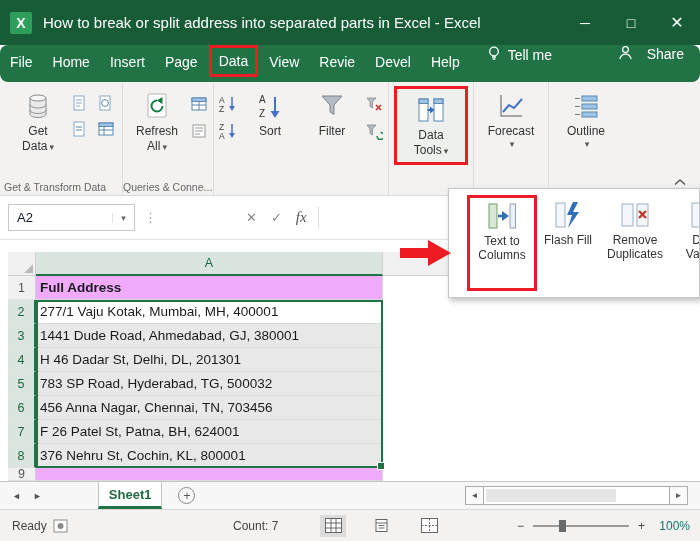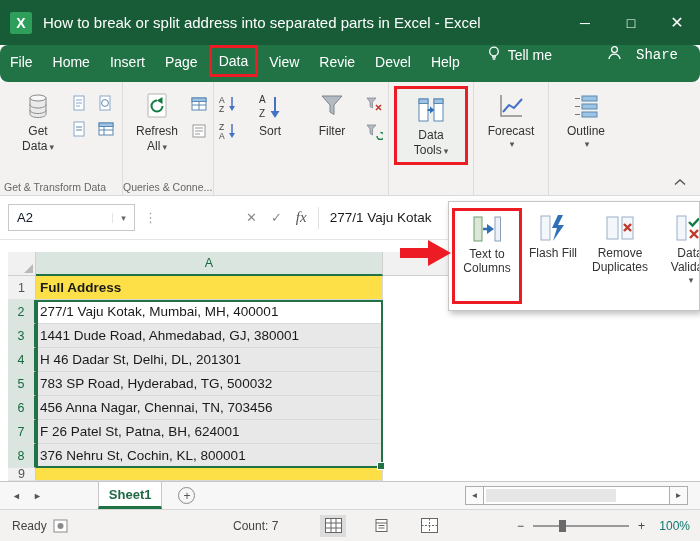--- a/index.html
+++ b/index.html
@@ -13,21 +13,21 @@
   .title-text { flex:1; font-size:15px; white-space:nowrap; overflow:hidden; }
   .win-controls { display:flex; height:45px; }
   .win-btn { width:46px; display:flex; align-items:center; justify-content:center; font-size:14px; cursor:default; }
   .win-btn.close { font-size:16px; }
 
   
   .menubar { height:37px; background:#217346; display:flex; align-items:flex-start; color:#fff; font-size:14px;border-radius:8px; }
   .mtab { padding:9px 10px; white-space:nowrap; }
   .mtab.annotated { border:3px solid #ed1c24; padding:5px 7px; margin:0 1px; }
   .tellme { display:flex; align-items:center; gap:6px; margin-left:16px; white-space:nowrap; }
-  .share { margin-left:auto; margin-right:22px; display:flex; align-items:center; gap:14px; white-space:nowrap;font-family:Liberation Mono, monospace; }
+  .share { margin-left:auto; margin-right:16px; display:flex; align-items:center; gap:14px; white-space:nowrap; }
 
   
   .ribbon { height:114px; background:#f3f2f1; border-bottom:1px solid #dadada; display:flex; position:relative; padding-left:4px; }
   .rib-group { position:relative; border-right:1px solid #dcdcdc; padding:4px 5px 16px; display:flex; align-items:flex-start; gap:4px; }
   .rib-group.tools { padding-bottom:4px; }
   .group-label { position:absolute; bottom:2px; left:0; right:0; text-align:left; font-size:10.5px; color:#666; white-space:nowrap; overflow:hidden; }
   .bigbtn { width:58px; display:flex; flex-direction:column; align-items:center; text-align:center; font-size:12px; color:#333; padding-top:4px; line-height:1.25; cursor:default; }
   .bigbtn .ricon { height:32px; display:flex; align-items:center; justify-content:center; margin-bottom:2px; }
   .caret { font-size:9px; color:#555; margin-left:2px; }
   .smallgrid { display:grid; grid-template-columns:20px 20px; grid-gap:8px 6px; padding-top:8px; }
@@ -55,30 +55,30 @@
   .corner { width:28px; background:#f1f1f1; border-right:1px solid #cfcfcf; border-bottom:1px solid #cfcfcf; position:relative; }
   .corner::after { content:""; position:absolute; right:2px; bottom:2px; border-left:9px solid transparent; border-bottom:9px solid #b9b9b9; }
   .colhead { height:24px; display:flex; align-items:center; justify-content:center; background:#f1f1f1; border-right:1px solid #cfcfcf; border-bottom:1px solid #cfcfcf; color:#555; font-size:12.5px; }
   .colA { width:347px; }
   .colA.selhead { background:#d9e5de; color:#17693f; border-bottom:2px solid #217346; }
   .colB { flex:1; }
   .grow { display:flex; height:24px; }
   .grow.partial { height:13px; overflow:hidden; }
   .rowhead { width:28px; background:#f1f1f1; border-right:1px solid #cfcfcf; border-bottom:1px solid #e2e2e2; display:flex; align-items:center; justify-content:center; color:#555; font-size:12.5px; }
   .grow.sel .rowhead { background:#d9e5de; color:#17693f; border-right:2px solid #217346; }
-  .cellA { width:347px; border-right:1px solid #d9d9d9; border-bottom:1px solid #d9d9d9; display:flex; align-items:center; padding-left:4px; font-size:13.5px; color:#1a1a1a; white-space:nowrap; overflow:hidden; background:#fde047; }
+  .cellA { width:347px; border-right:1px solid #d9d9d9; border-bottom:1px solid #d9d9d9; display:flex; align-items:center; padding-left:4px; font-size:13.5px; color:#1a1a1a; white-space:nowrap; overflow:hidden; background:#f0abfc; }
   .grow.sel .cellA { background:#e8e8e8; }
   .grow.sel.active .cellA { background:#fff; }
   .cellA.bold { font-weight:bold; }
   .cellB { flex:1; background:#fff; }
   .sel-overlay { position:absolute; left:36px; top:48px; width:347px; height:168px; border:2px solid #217346; pointer-events:none; }
   .sel-overlay::after { content:""; position:absolute; right:-4px; bottom:-4px; width:6px; height:6px; background:#217346; border:1px solid #fff; }
 
   
-  .dtpanel { position:absolute; left:448px; top:201px; width:252px; height:110px; background:#fff; border:1px solid #c6c6c6; box-shadow:2px 3px 6px rgba(0,0,0,.25); z-index:20; display:flex; padding:6px 3px; overflow:hidden; }
+  .dtpanel { position:absolute; left:448px; top:188px; width:252px; height:110px; background:#fff; border:1px solid #c6c6c6; box-shadow:2px 3px 6px rgba(0,0,0,.25); z-index:20; display:flex; padding:6px 18px; overflow:hidden; }
   .dt-item { width:62px; display:flex; flex-direction:column; align-items:center; text-align:center; font-size:12px; color:#333; line-height:1.15; padding:4px 1px; flex:none; }
   .dt-item .dicon { height:32px; display:flex; align-items:center; justify-content:center; margin-bottom:3px; }
   .dt-item.annotated { border:3px solid #ed1c24; width:70px; padding:2px 0; }
   .red-arrow { position:absolute; left:400px; top:239px; z-index:40; }
 
   
   .sheetbar { height:28px; border-top:1px solid #c6c6c6; background:#f7f7f7; display:flex; align-items:center; position:relative; }
   .tabnav { display:flex; gap:12px; padding:0 12px; color:#555; font-size:9px; }
   .sheettab { margin-left:44px; background:#fff; height:100%; display:flex; align-items:center; padding:0 10px; color:#1f6a43; font-weight:bold; font-size:13px; border-bottom:3px solid #217346; border-left:1px solid #c6c6c6; border-right:1px solid #c6c6c6; }
   .addsheet { width:17px; height:17px; border:1px solid #8a8a8a; border-radius:50%; display:flex; align-items:center; justify-content:center; margin-left:16px; color:#555; font-size:12px; line-height:1; }
@@ -328,21 +328,20 @@
       <span class="nb-caret">▾</span>
     </div>
     <span class="grip">⋮</span>
     <span class="fspacer"></span>
     <div class="fbtns">
       <span>✕</span>
       <span>✓</span>
       <span class="fx">fx</span>
     </div>
     <span class="fsep"></span>
-    <span class="fvalue">277/1 Vaju Kotak</span>
   </div>
   <div class="fgap"></div>
 
   <div class="gridarea">
     <div class="hrow">
       <div class="corner"></div>
       <div class="colhead colA selhead">A</div>
       <div class="colhead colB">B</div>
     </div>
 

